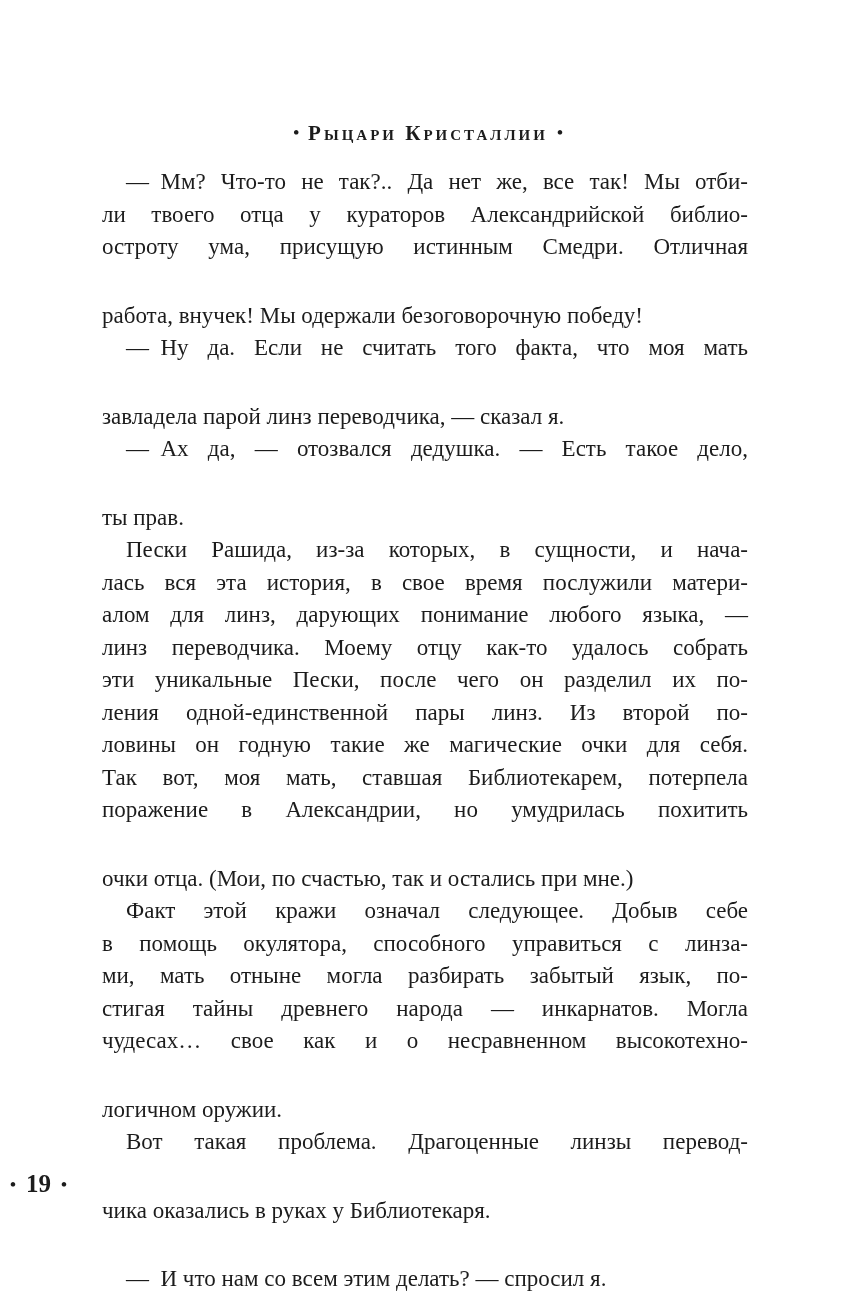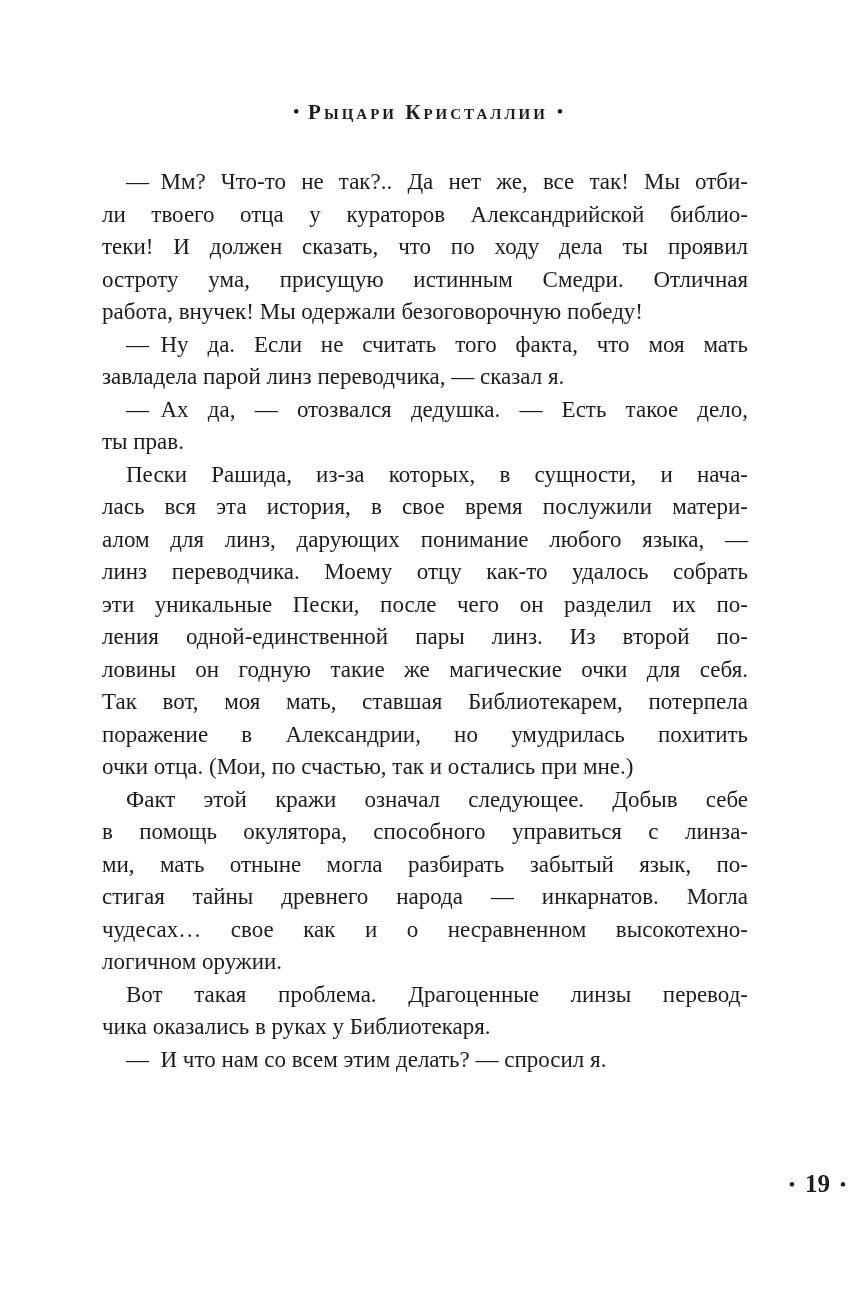--- a/index.html
+++ b/index.html
@@ -12,21 +12,21 @@
     width: 856px;
     height: 1299px;
     background: #ffffff;
     color: #1c1c1c;
     font-family: "Liberation Serif", "DejaVu Serif", serif;
     overflow: hidden;
   }
   
   .running-head {
     position: absolute;
-    top: 100px;
+    top: 121px;
     left: 0;
     width: 100%;
     text-align: center;
     font-size: 21px;
     font-weight: bold;
     font-variant: small-caps;
     letter-spacing: 3px;
     white-space: nowrap;
   }
   .ornament {
@@ -44,47 +44,46 @@
     width: 646px;
     font-size: 23px;
     line-height: 32.5px;
   }
   .line {
     text-align: justify;
     text-align-last: justify;
     text-justify: inter-word;
   }
   .line.para-first { text-indent: 24px; }
-  .line.para-last { text-align-last: left; }
+  .line.para-last { text-align-last: left; margin-top: 36px; }
   
   .folio {
     position: absolute;
     top: 1170px;
     left: 0;
     width: 100%;
-    text-align: right;
+    text-align: left;
     font-size: 25px;
     font-weight: bold;
     white-space: nowrap;
   }
   .folio .ornament { margin: 0 10px; font-weight: bold; }
 </style>
 </head>
 <body>
 
 <div class="book-page" style="background: rgb(255, 255, 255); color: rgb(28, 28, 28);">
 
   <div class="running-head">
     <span class="ornament">•</span><span>Рыцари Кристаллии</span><span class="ornament">•</span>
   </div>
 
   <div class="body-text">
       <div class="line para-first">— Мм? Что-то не так?.. Да нет же, все так! Мы отби-</div>
       <div class="line">ли твоего отца у кураторов Александрийской библио-</div>
-      <div class="line">теки! И должен сказать, что по ходу дела ты проявил</div>
       <div class="line">остроту ума, присущую истинным Смедри. Отличная</div>
       <div class="line para-last">работа, внучек! Мы одержали безоговорочную победу!</div>
       <div class="line para-first">— Ну да. Если не считать того факта, что моя мать</div>
       <div class="line para-last">завладела парой линз переводчика, — сказал я.</div>
       <div class="line para-first">— Ах да, — отозвался дедушка. — Есть такое дело,</div>
       <div class="line para-last">ты прав.</div>
       <div class="line para-first">Пески Рашида, из-за которых, в сущности, и нача-</div>
       <div class="line">лась вся эта история, в свое время послужили матери-</div>
       <div class="line">алом для линз, дарующих понимание любого языка, —</div>
       <div class="line">линз переводчика. Моему отцу как-то удалось собрать</div>

